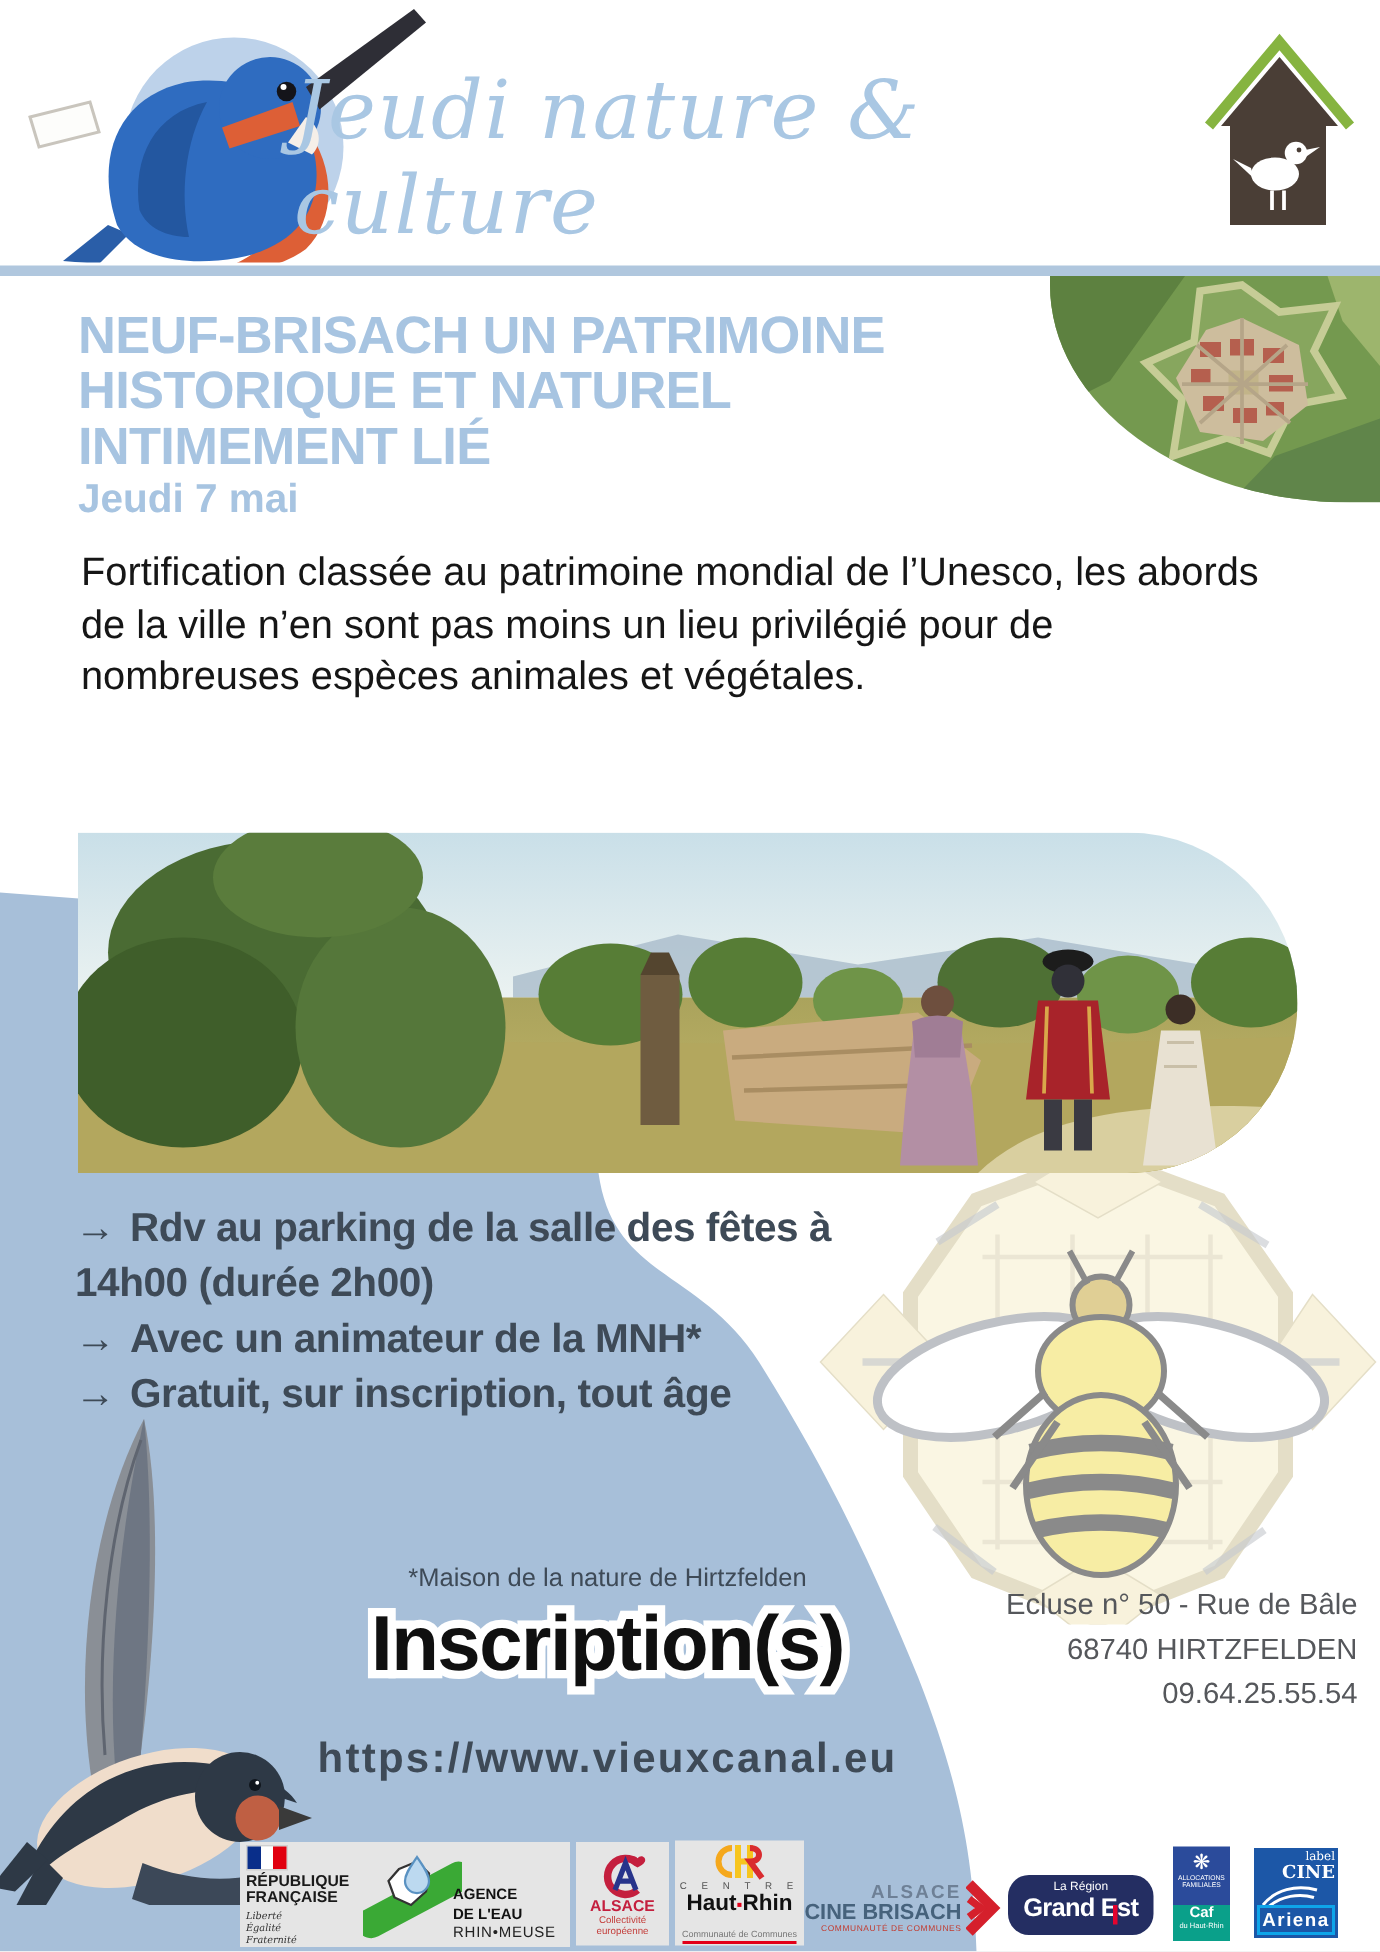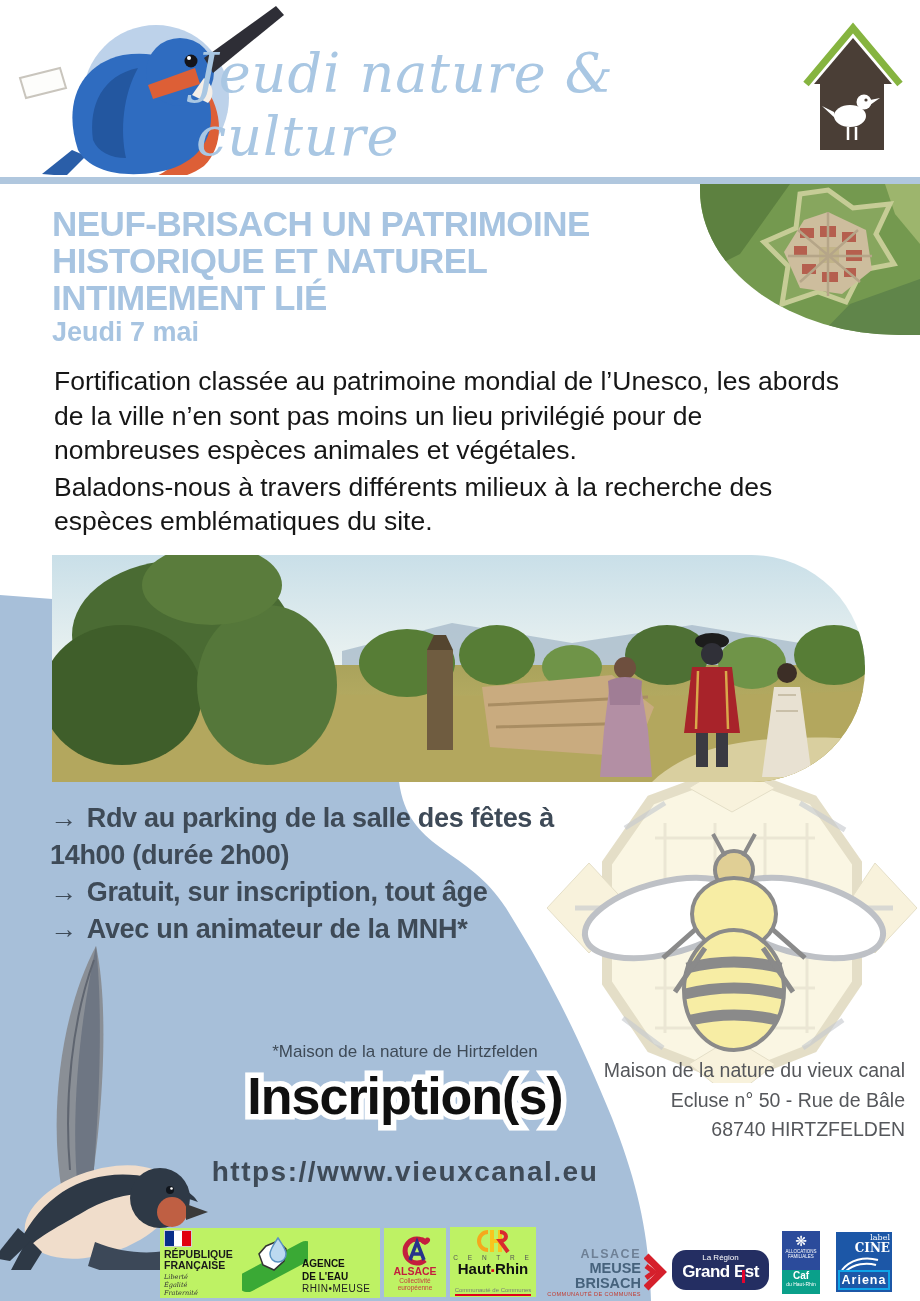--- a/index.html
+++ b/index.html
@@ -47,21 +47,21 @@
   .insc.stroke{color:#ffffff;-webkit-text-stroke:11px #ffffff;}
   .insc.fill{color:#101010;}
   .url{left:140px;top:1156px;width:530px;text-align:center;font-size:28px;
     font-weight:bold;color:#3e4a57;letter-spacing:1.5px;z-index:5;}
 
   
   .contact{left:555px;top:1056px;width:350px;text-align:right;font-size:19.5px;
     color:#55575b;line-height:29.5px;z-index:5;}
 
   
-  .logo-box{background:#bef264;z-index:6;display:flex;align-items:center;}
+  .logo-box{background:#e5e5e5;z-index:6;display:flex;align-items:center;}
   .box-rf-agence{left:160px;top:1228px;width:212px;height:70px;gap:6px;padding:0 4px;}
   .rf{width:72px;text-align:left;}
   .rf-flag{display:flex;width:26px;height:15px;border:1px solid #d0d0d0;margin-bottom:2px;}
   .rf-flag span{flex:1;}
   .rf-name{font-size:10.5px;font-weight:bold;color:#1a1a1a;line-height:11px;}
   .rf-motto{font-family:"DejaVu Serif",serif;font-style:italic;font-size:6.5px;
     color:#333;line-height:8px;margin-top:2px;}
   .agence{display:flex;align-items:flex-end;}
   .agence-text{margin-left:-6px;}
   .agence-name{font-size:10px;font-weight:bold;color:#111;line-height:13px;}
@@ -208,21 +208,20 @@
   </div>
 
   <div class="abs event-title">
     <div>NEUF-BRISACH UN PATRIMOINE</div>
     <div>HISTORIQUE ET NATUREL</div>
     <div>INTIMEMENT LIÉ</div>
   </div>
   <div class="abs event-date">Jeudi 7 mai</div>
   <div class="abs event-desc">
     <p>Fortification classée au patrimoine mondial de l’Unesco, les abords de la ville n’en sont pas moins un lieu privilégié pour de nombreuses espèces animales et végétales.</p>
-    <p>Baladons-nous à travers différents milieux à la recherche des espèces emblématiques du site.</p>
   </div>
 
   <div class="abs photo">
     <svg width="813" height="227" viewBox="0 0 813 227" preserveAspectRatio="none">
       <defs>
         <linearGradient id="sky" x1="0" y1="0" x2="0" y2="1">
           <stop offset="0" stop-color="#c9dfe8"></stop>
             <stop offset="1" stop-color="#eef4f2"></stop>
         </linearGradient>
         <linearGradient id="grass" x1="0" y1="0" x2="0" y2="1">
@@ -266,22 +265,22 @@
         <circle cx="735" cy="118" r="10" fill="#3c2e26"></circle>
         <path d="M722,132 L748,132 L760,222 L710,222 Z" fill="#e8e1d2"></path>
         <path d="M726,140 L744,140 M724,156 L746,156" stroke="#c9bfa8" stroke-width="2" fill="none"></path>
       </g>
     </svg>
   </div>
 
   <div class="abs bullets">
     <div><span class="arrow">→</span><span>Rdv au parking de la salle des fêtes à</span></div>
     <div><span>14h00 (durée 2h00)</span></div>
+    <div><span class="arrow">→</span><span>Avec un animateur de la MNH*</span></div>
     <div><span class="arrow">→</span><span>Gratuit, sur inscription, tout âge</span></div>
-    <div><span class="arrow">→</span><span>Avec un animateur de la MNH*</span></div>
   </div>
 
   <svg class="abs swallow" width="265" height="330" viewBox="0 0 265 330">
     <path d="M62,252 C48,170 62,70 96,6 C110,70 102,182 90,254 Z" fill="#8a8f96"></path>
     <path d="M78,252 C70,175 80,80 96,6 C104,80 98,185 92,252 Z" fill="#6e7683"></path>
     <path d="M70,230 C64,160 72,80 94,20" stroke="#5f6570" stroke-width="2" fill="none"></path>
     <ellipse cx="100" cy="272" rx="78" ry="42" fill="#f0ddcb" transform="rotate(-18 100 272)"></ellipse>
     <path d="M20,302 C45,250 95,225 152,238 C178,244 192,252 198,262 C160,248 118,250 80,274 C55,288 34,300 26,310 Z" fill="#2e3946"></path>
     <circle cx="160" cy="258" r="30" fill="#2e3946"></circle>
     <circle cx="172" cy="272" r="15" fill="#bf5f43"></circle>
@@ -294,23 +293,23 @@
   </svg>
 
   <div class="abs note">*Maison de la nature de Hirtzfelden</div>
   <div class="abs insc-wrap">
     <div class="insc stroke">Inscription(s)</div>
     <div class="insc fill">Inscription(s)</div>
   </div>
   <div class="abs url">https://www.vieuxcanal.eu</div>
 
   <div class="abs contact">
-    <div>Maison de la nature du vieux canal</div>
     <div>Ecluse n° 50 - Rue de Bâle</div>
     <div>68740 HIRTZFELDEN</div>
+    <div>09.64.25.55.54</div>
   </div>
 
   <div class="abs logo-box box-rf-agence">
     <div class="rf">
       <div class="rf-flag">
         <span style="background:#092e8a"></span>
           <span style="background:#ffffff"></span>
           <span style="background:#e1000f"></span>
       </div>
       <div class="rf-name">RÉPUBLIQUE</div>
@@ -353,21 +352,21 @@
       <path d="M24,4 C32,4 32,13 24,13 L32,24" stroke="#d92b2f" stroke-width="4" fill="none"></path>
     </svg>
     <div class="hr-top">C E N T R E</div>
     <div class="hr-name"><span>Haut</span><span class="hr-dot">▪</span><span>Rhin</span></div>
     <div><span class="hr-sub">Communauté de Communes</span></div>
   </div>
 
   <div class="abs rhinbrisach">
     <div class="rb-text">
       <div class="rb-l1">ALSACE</div>
-      <div class="rb-l2">MEUSE BRISACH</div>
+      <div class="rb-l2">CINE BRISACH</div>
       <div class="rb-l3">COMMUNAUTÉ DE COMMUNES</div>
     </div>
     <svg class="rb-chev" width="24" height="40" viewBox="0 0 24 40">
       <path d="M2,4 L18,20 L2,36" stroke="#d5202c" stroke-width="7" fill="none"></path>
       <path d="M2,14 L10,20 L2,26" stroke="#d5202c" stroke-width="5" fill="none"></path>
     </svg>
   </div>
 
   <div class="abs grandest">
     <div class="ge-top">La Région</div>

